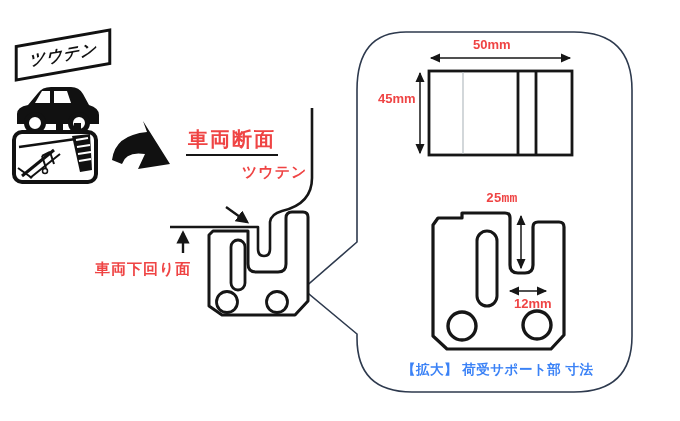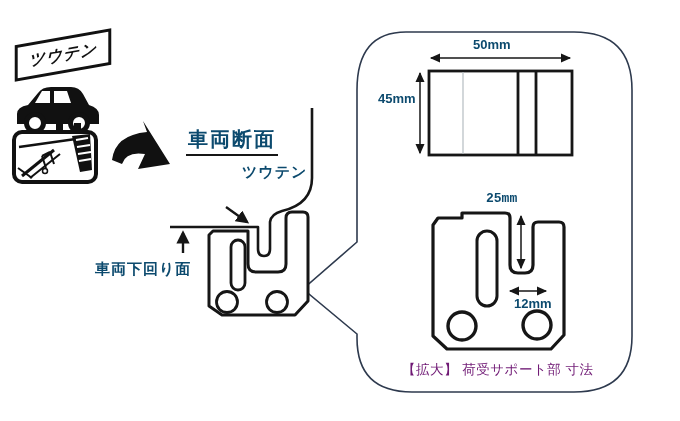--- a/index.html
+++ b/index.html
@@ -1,35 +1,35 @@
 <!DOCTYPE html>
 <html><head>
 <meta charset="utf-8">
 <style>
   html,body{margin:0;padding:0;background:#fff;}
   #app{
     position:relative;width:680px;height:421px;background:#fff;overflow:hidden;
     font-family:"Liberation Sans","DejaVu Sans",sans-serif;color:#161616;
   }
   #art{position:absolute;left:0;top:0;}
-  .lbl{position:absolute;white-space:nowrap;color:#0c4a6e;}
+  .lbl{position:absolute;white-space:nowrap;color:#ef4444;}
   .jp{font-weight:bold;}
   .dim{font-size:13px;font-weight:600;}
   #title{
     left:186px;top:126px;font-size:20px;letter-spacing:2px;
     border-bottom:2.5px solid #161616;padding:0 2px 1px 2px;
   }
   #lbl-inner{left:242px;top:163px;font-size:15px;letter-spacing:1px;}
   #lbl-pos{left:124px;top:189px;font-size:15px;}
   #lbl-under{left:95px;top:260px;font-size:15px;letter-spacing:1px;}
   #dim-50{left:473px;top:37px;}
   #dim-45{left:378px;top:91px;width:40px;}
   #dim-25{left:486px;top:191px;font-family:Liberation Mono, monospace;}
   #dim-12{left:514px;top:296px;}
-  #caption{left:402px;top:361px;font-size:13.5px;font-weight:400;color:#701a75;letter-spacing:0.5px;}
+  #caption{left:402px;top:361px;font-size:13.5px;font-weight:700;color:#3b82f6;letter-spacing:0.5px;}
   #logo{
     position:absolute;left:14px;top:37px;width:92px;height:30px;
     border:3px solid #111;background:#fff;
     transform:rotate(-10deg) skewX(-10deg);
     display:flex;align-items:center;justify-content:center;
     font-size:16px;font-weight:800;font-style:italic;letter-spacing:1px;color:#111;
   }
 </style>
 </head>
 <body>

